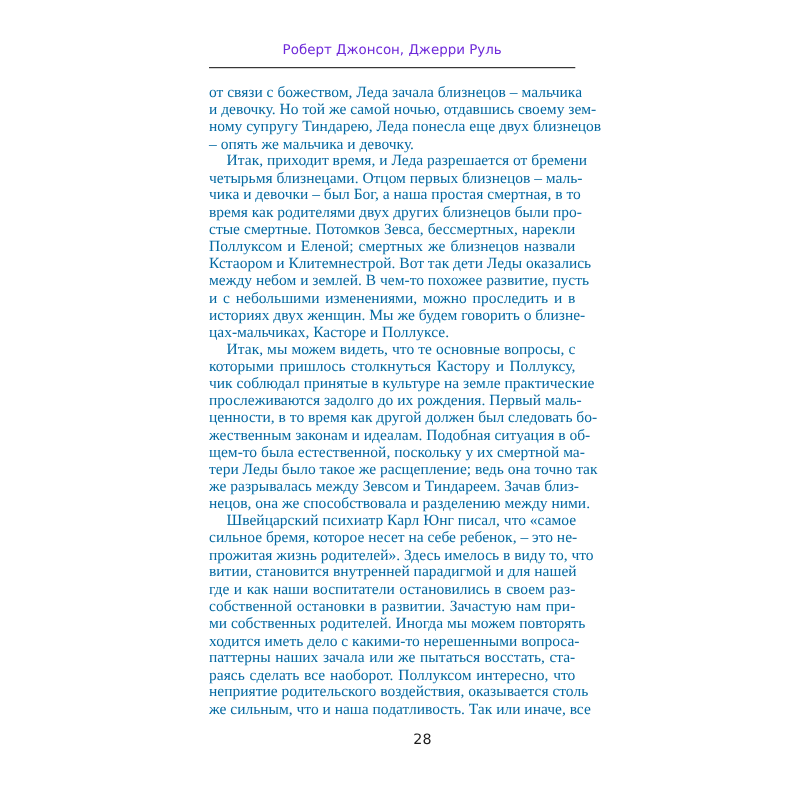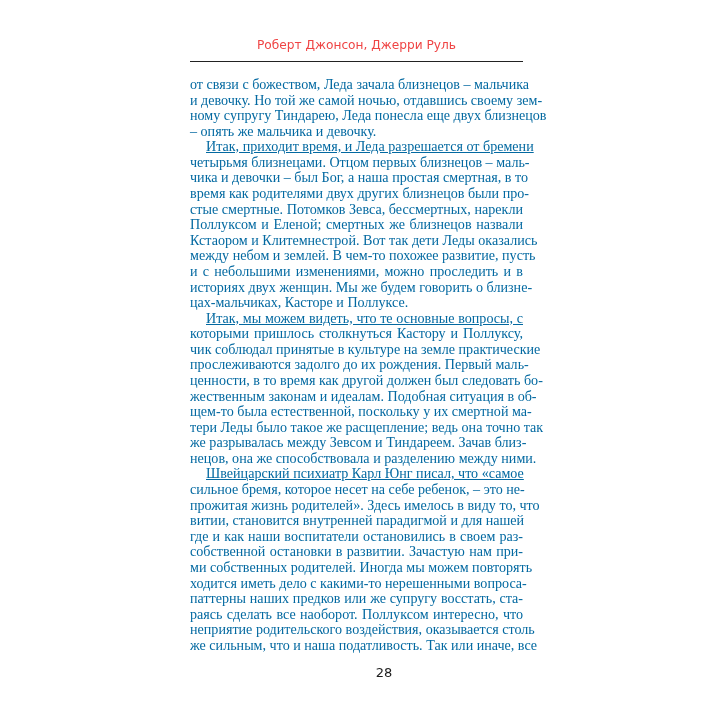--- a/index.html
+++ b/index.html
@@ -1,34 +1,34 @@
 <!DOCTYPE html>
 <html><head>
   <meta charset="utf-8">
   <style>
     html, body { margin: 0; padding: 0; background: #ffffff; }
     body { width: 720px; height: 720px; position: relative; overflow: hidden; }
     .page { position: absolute; left: 0; top: 0; width: 720px; height: 720px; background: #ffffff; }
     .running-head {
       position: absolute; left: 190px; width: 333px; top: 38px;
       text-align: center; font-family: "DejaVu Sans", sans-serif;
-      font-size: 12.2px; color: #ef4444; letter-spacing: 0px;
+      font-size: 12.2px; color: #6d28d9; letter-spacing: 0px;
     }
     .rule {
       position: absolute; left: 190px; width: 333px; top: 61px; height: 0;
       border-top: 1.6px solid #222222;
     }
     .body-text {
       position: absolute; left: 190px; width: 333px; top: 77px;
       font-family: "Liberation Serif", "DejaVu Serif", serif;
       font-size: 14.1px; line-height: 15.58px; color: #0369a1;
     }
     .line { display: block; white-space: nowrap; text-align: justify; text-align-last: justify; height: 15.58px; overflow: visible; }
     .line.last { text-align-last: left; }
-    .line.indent { padding-left: 16px; text-decoration: underline; }
+    .line.indent { padding-left: 16px; }
     .page-number {
       position: absolute; left: 0; width: 712px; top: 665px; text-align: center;
       font-family: "DejaVu Sans", sans-serif; font-size: 13px; color: #1c1c1c; margin-left: 28px;
     }
   </style>
 </head>
 <body>
 
 <div class="page">
   <div class="running-head">Роберт Джонсон, Джерри Руль</div>
@@ -68,21 +68,21 @@
       </div>
       <div>
         <span class="line indent">Швейцарский психиатр Карл Юнг писал, что «самое</span>
         <span class="line">сильное бремя, которое несет на себе ребенок, – это не-</span>
         <span class="line">прожитая жизнь родителей». Здесь имелось в виду то, что</span>
         <span class="line">витии, становится внутренней парадигмой и для нашей</span>
         <span class="line">где и как наши воспитатели остановились в своем раз-</span>
         <span class="line">собственной остановки в развитии. Зачастую нам при-</span>
         <span class="line">ми собственных родителей. Иногда мы можем повторять</span>
         <span class="line">ходится иметь дело с какими-то нерешенными вопроса-</span>
-        <span class="line">паттерны наших предков или же супругу восстать, ста-</span>
+        <span class="line">паттерны наших зачала или же пытаться восстать, ста-</span>
         <span class="line">раясь сделать все наоборот. Поллуксом интересно, что</span>
         <span class="line">неприятие родительского воздействия, оказывается столь</span>
         <span class="line">же сильным, что и наша податливость. Так или иначе, все</span>
       </div>
     </div>
 
   <div class="page-number">28</div>
 </div>
 
 </body></html>

